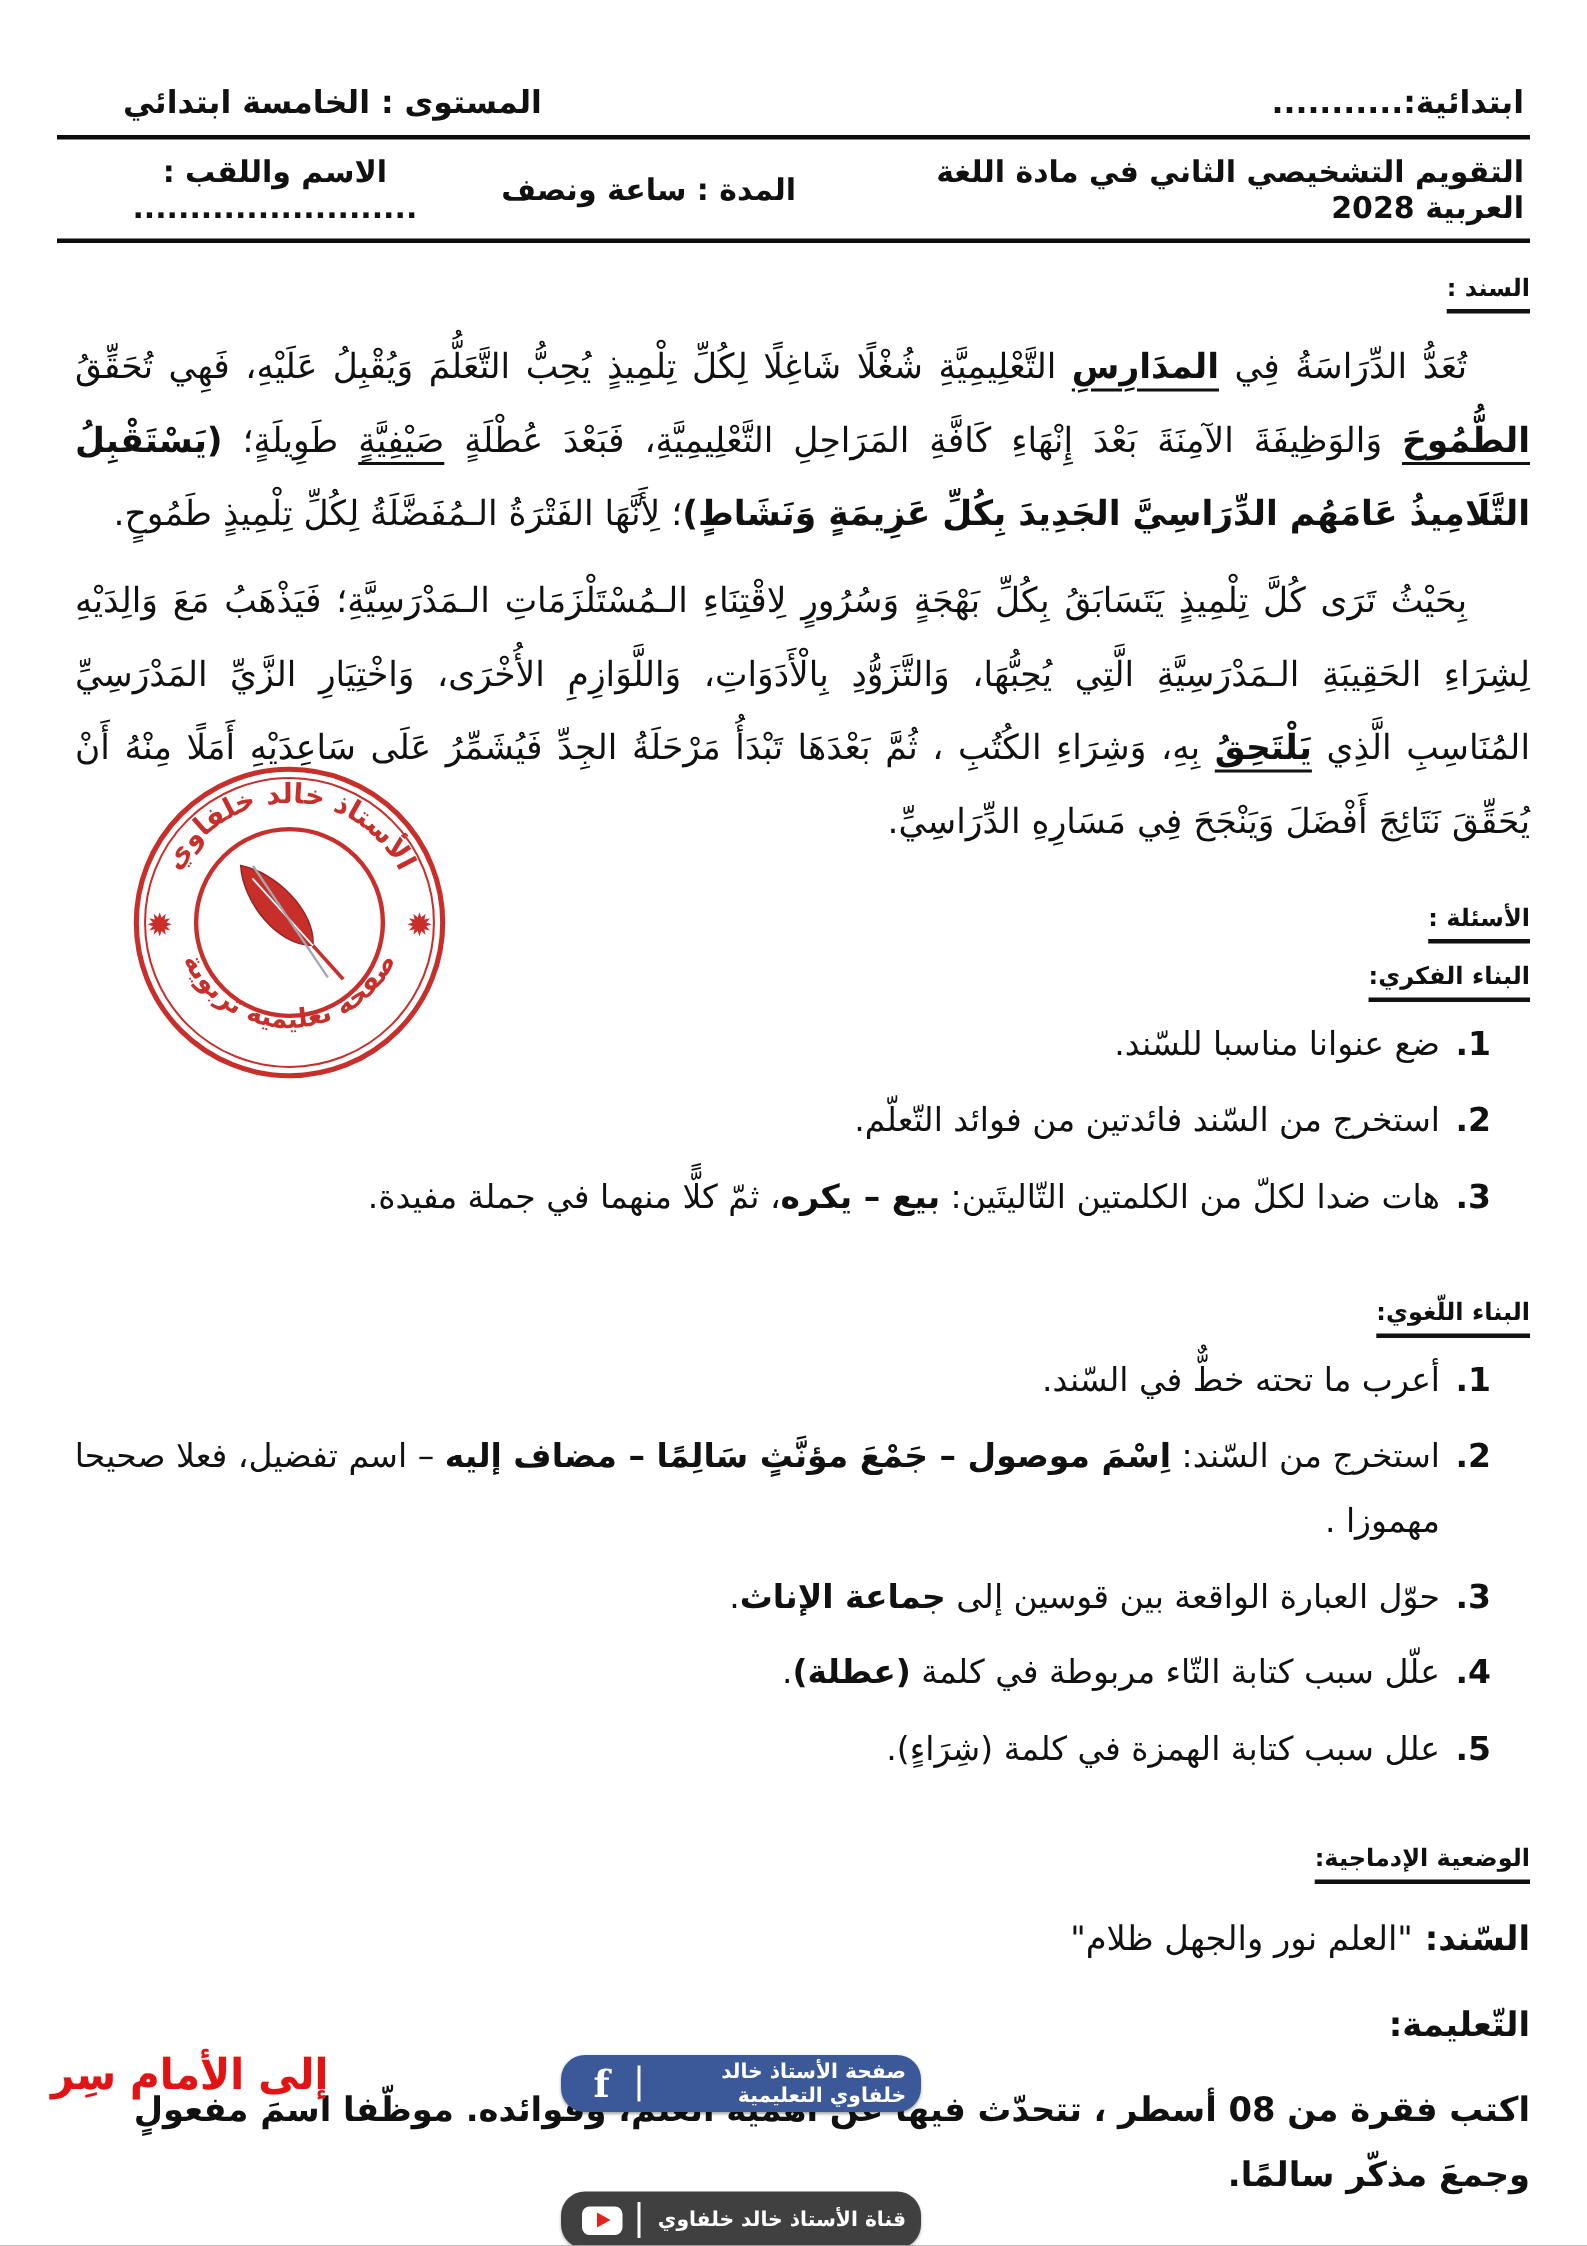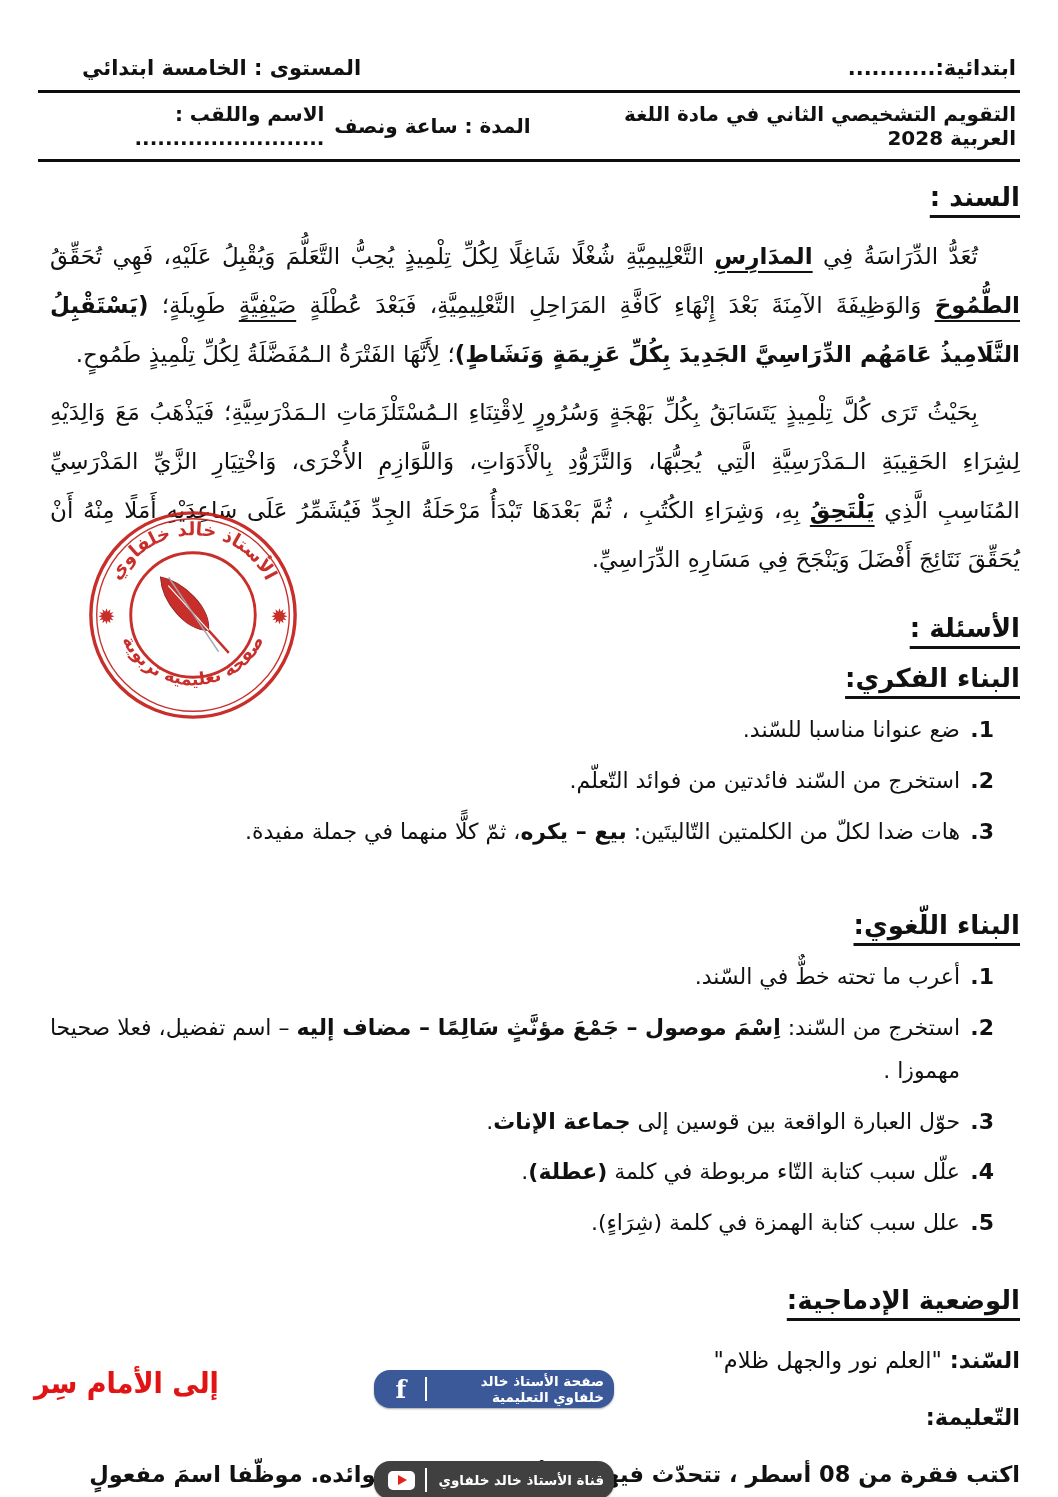--- a/index.html
+++ b/index.html
@@ -15,46 +15,46 @@
   }
   
   .header{margin:56px 38px 0 38px;}
   .hrow1{display:flex;justify-content:space-between;align-items:flex-end;
          font-size:21px;font-weight:600;padding:0 4px 10px 44px;}
   .hrow2{display:flex;justify-content:space-between;align-items:center;
          border-top:3px solid #0d0d0d;border-bottom:3px solid #0d0d0d;
          font-size:20px;font-weight:600;padding:9px 4px;}
   .hrow2 .cell-right{width:47%;}
   .hrow2 .cell-mid{width:22%;text-align:left;}
-  .hrow2 .cell-left{width:29%;text-align:right;}
+  .hrow2 .cell-left{width:29%;text-align:center;}
   
   .main{margin:14px 38px 0 38px;}
   .h-underline{
-    font-weight:bold;font-size:26px;
+    font-weight:bold;font-size:16px;
     text-decoration:underline;text-decoration-thickness:2.5px;text-underline-offset:9px;
     margin:0 0 10px 0;display:inline-block;
   }
   .sanad-title{margin-top:6px;}
   .para{
     font-size:23px;line-height:2.12;text-align:justify;
     margin:10px 0 0 12px;text-indent:42px;
   }
   .b{font-weight:bold;}
   .u{text-decoration:underline;text-decoration-thickness:2px;text-underline-offset:7px;}
   
   .stamp{position:absolute;left:86px;top:508px;width:214px;height:214px;opacity:.92;}
   
   .q-title{margin-top:30px;}
   .section-heading{margin-top:10px;}
   .qlist{margin:6px 0 0 0;}
   .qitem{display:flex;align-items:baseline;font-size:22px;line-height:1.95;
          padding-right:26px;margin-bottom:8px;}
   .qnum{font-weight:bold;min-width:34px;}
   .qtext{flex:1;}
-  .gap-lg{margin-top:56px;}
+  .gap-lg{margin-top:44px;}
   .gap-md{margin-top:40px;}
   
   .int-line{font-size:22.5px;line-height:1.9;margin-top:14px;}
   .int-instruction{font-size:22.5px;line-height:1.9;margin-top:14px;font-weight:600;}
   
   .motto{
     position:absolute;left:34px;top:1368px;
     color:#e01414;font-size:27px;font-weight:bold;
     text-shadow:0 0 1px #ffb3b3;
     transform:scaleY(1.05);

